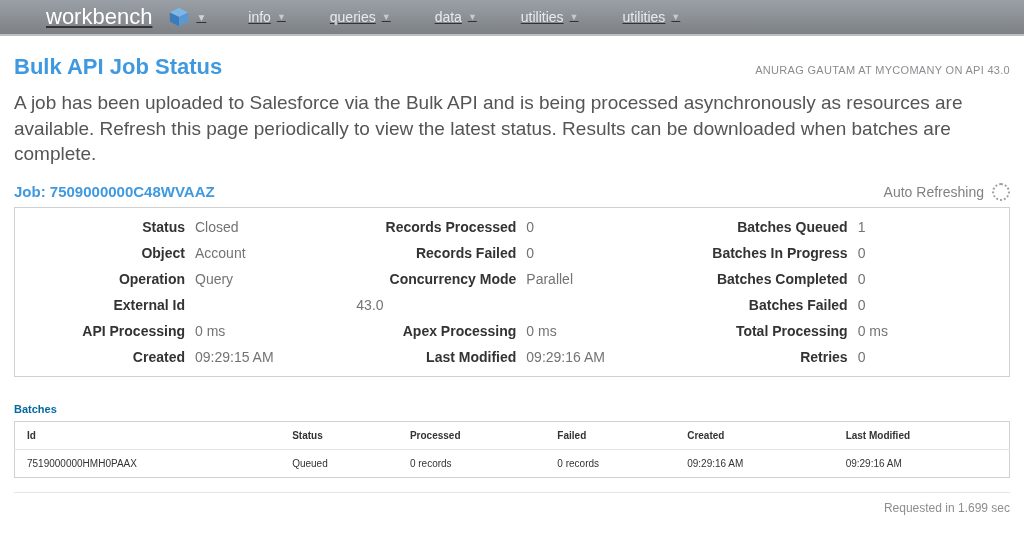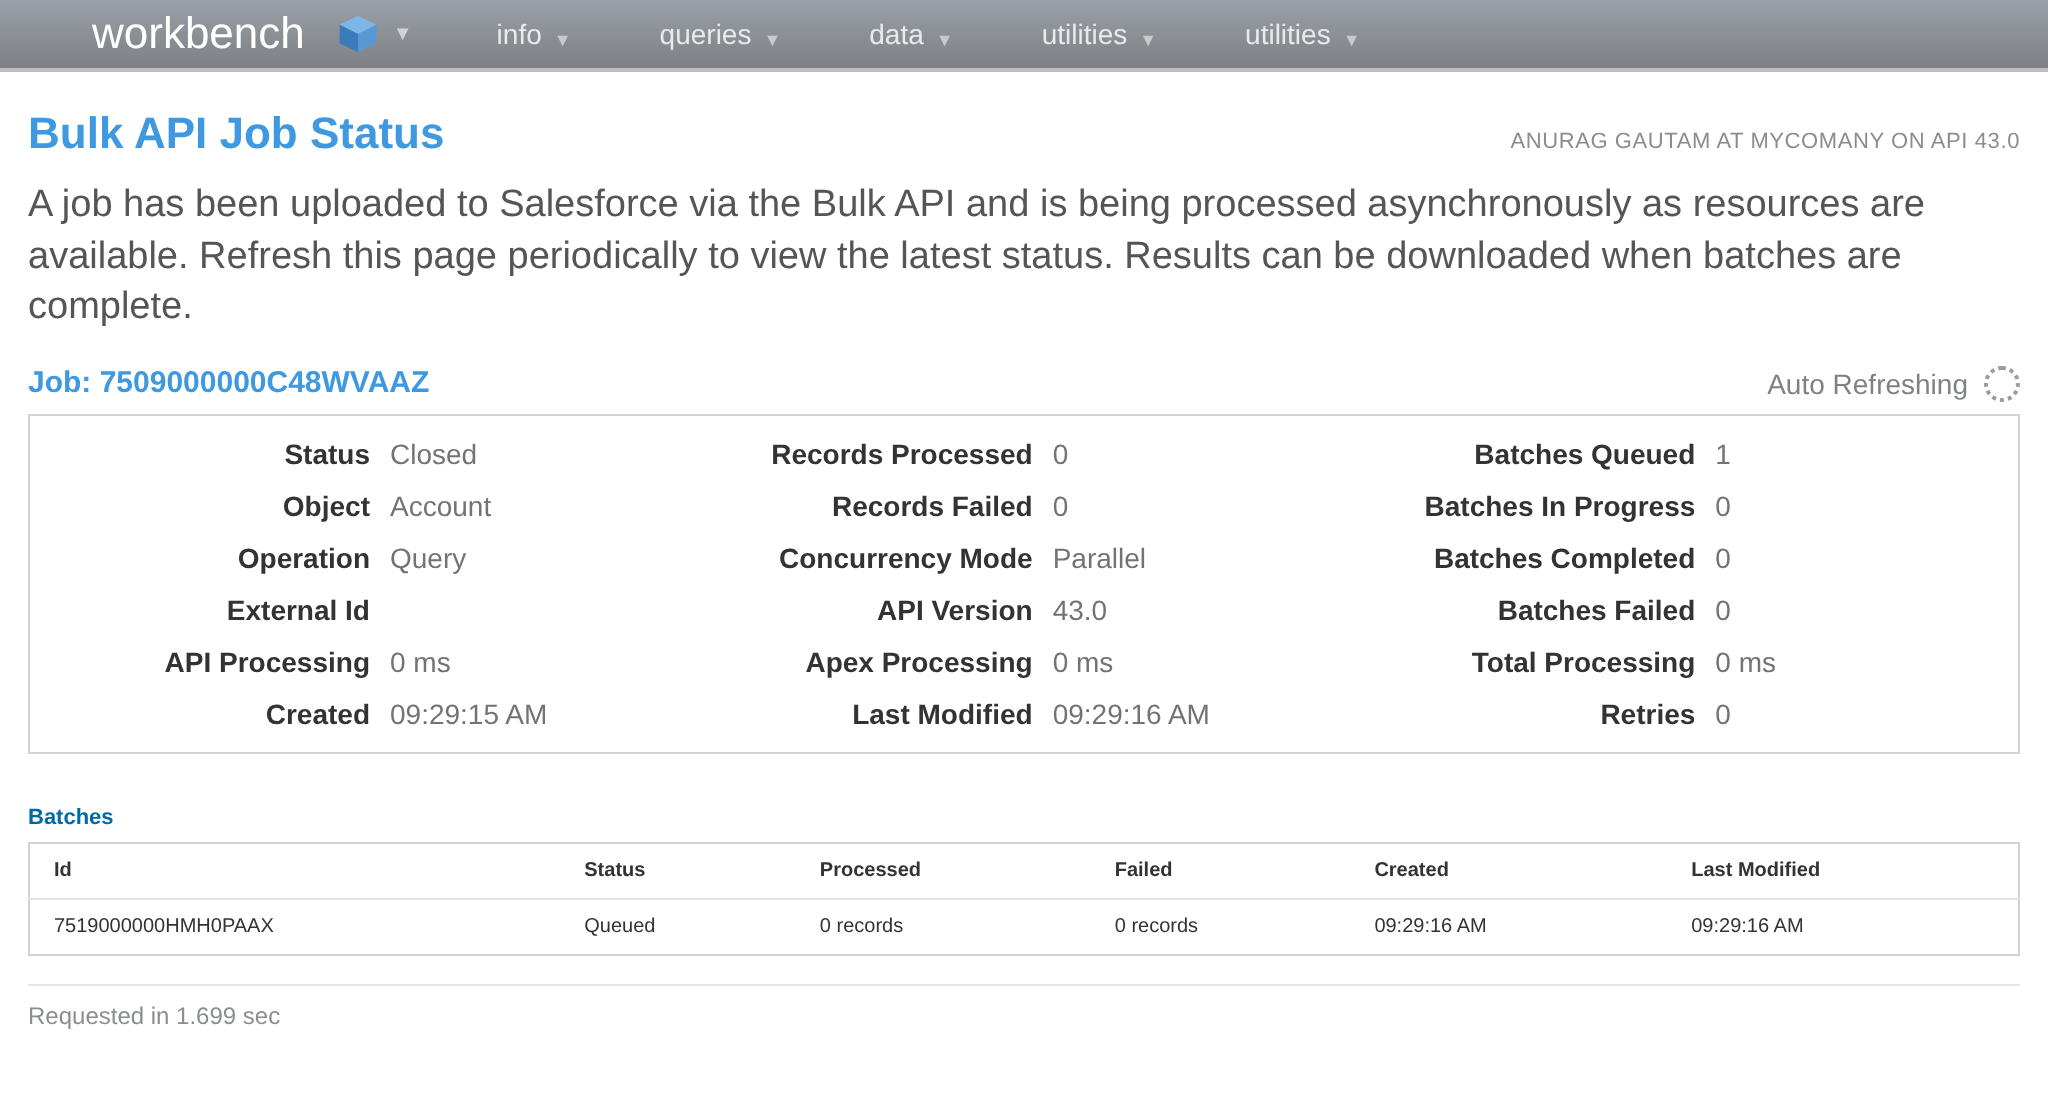--- a/index.html
+++ b/index.html
@@ -1,24 +1,24 @@
 <!DOCTYPE html>
 <html><head>
 <meta charset="utf-8">
 <style>
   html, body { margin:0; padding:0; font-family: Verdana, Arial, sans-serif; color:#333; }
   body { width:1024px; }
 
   
-  .navbar { height:34px; background:linear-gradient(#9aa0a6,#7d8186); display:flex; align-items:center; padding:0 0 0 46px; border-bottom:2px solid #bcbec1; }
+  .navbar { height:34px; background:linear-gradient(#9aa0a6,#7d8186); display:flex; align-items:center; padding:0 0 0 46px; border-bottom:2px solid #bcbec1;text-decoration:underline; }
   .brand { color:#fff; font-weight:300; font-size:22px; letter-spacing:0; margin-right:10px; font-family: Verdana, Arial, sans-serif; }
   .brand-cube { display:inline-block; width:22px; height:22px; vertical-align:middle; margin-left:6px; }
   .brand-dd { color:#d0d3d6; font-size:10px; margin-left:6px; }
   .nav-items { display:flex; gap:44px; margin-left:42px; }
-  .nav-item { color:#e8ebed; font-size:14px; font-weight:400; cursor:pointer; display:flex; align-items:flex-end; gap:6px; }
+  .nav-item { color:#e8ebed; font-size:14px; font-weight:400; cursor:pointer; display:flex; align-items:center; gap:6px; }
   .nav-caret { font-size:9px; color:#c7cacc; }
 
   .page { padding:18px 14px 10px 14px; }
 
   .title-row { display:flex; justify-content:space-between; align-items:baseline; }
   h1 { color:#3f99e0; font-size:22px; margin:0 0 10px 0; font-weight:700; }
   .subtitle { color:#8a8d90; font-size:11px; letter-spacing:0.3px; }
 
   .desc { color:#555; font-size:19px; line-height:1.35; margin-bottom:16px; }
 
@@ -34,21 +34,21 @@
   .lbl { font-weight:700; color:#333; text-align:right; min-width:160px; padding-right:10px; }
   .val { color:#737373; }
 
   .batches-h { color:#0369a1; font-weight:700; font-size:11px; margin-bottom:6px; }
 
   table.batches { width:100%; border:1px solid #cfd1d3; border-collapse:collapse; font-size:10px; }
   table.batches th { text-align:left; font-weight:700; padding:8px 12px; border-bottom:1px solid #e1e3e5; }
   table.batches td { padding:8px 12px; }
   .link { color:#333; cursor:pointer; }
 
-  .footer { text-align:left; color:#8b8e91; font-size:12px; margin-top:14px; border-top:1px solid #e4e6e8; padding-top:8px; }
+  .footer { text-align:right; color:#8b8e91; font-size:12px; margin-top:14px; border-top:1px solid #e4e6e8; padding-top:8px; }
 </style>
 </head>
 <body>
 
 <div class="navbar">
   <span class="brand">workbench</span>
   <span class="brand-cube">
     <svg viewBox="0 0 24 24" width="22" height="22">
       <polygon points="12,2 22,7 12,12 2,7" fill="#7fb6e8"></polygon>
       <polygon points="2,7 12,12 12,22 2,17" fill="#3a7bbb"></polygon>
@@ -134,21 +134,20 @@
     <div class="cell">
         <span class="lbl">Batches Completed</span>
         <span class="val">0</span>
       </div>
 
     <div class="cell">
         <span class="lbl">External Id</span>
         <span class="val"></span>
       </div>
     <div class="cell">
-        <span class="lbl">API Version</span>
         <span class="val">43.0</span>
       </div>
     <div class="cell">
         <span class="lbl">Batches Failed</span>
         <span class="val">0</span>
       </div>
 
     <div class="cell">
         <span class="lbl">API Processing</span>
         <span class="val">0 ms</span>

